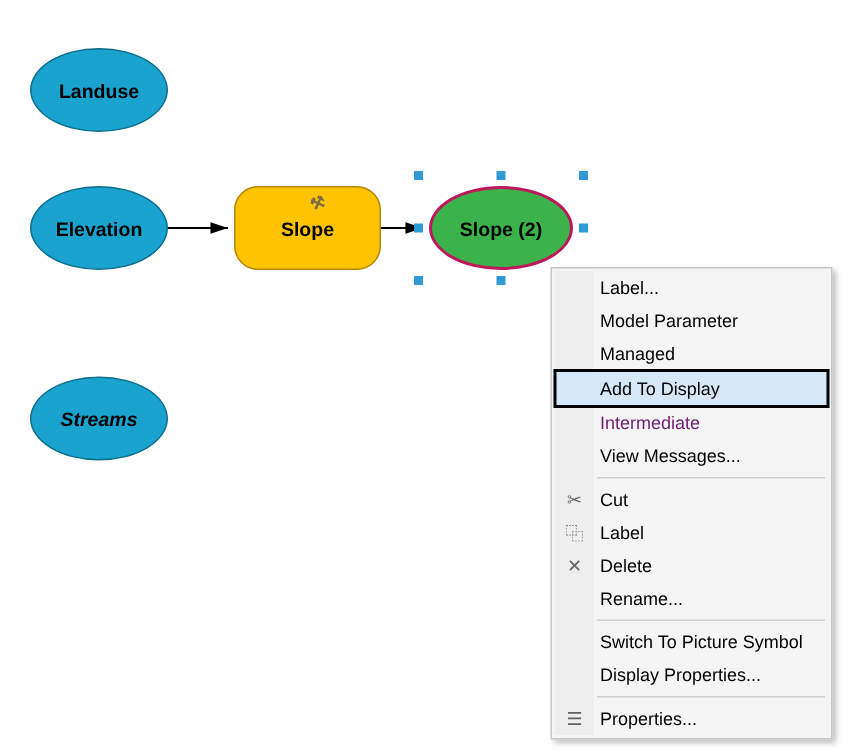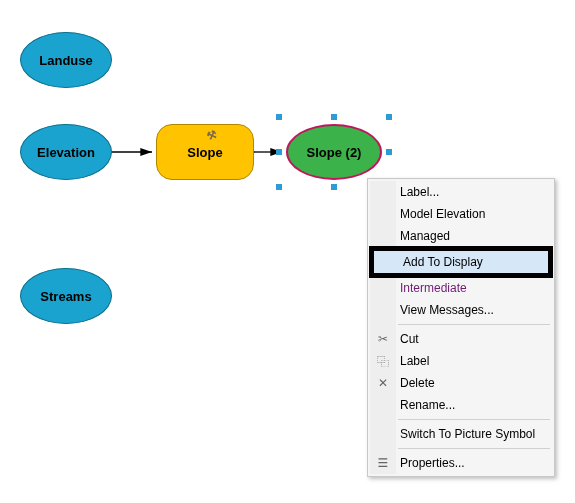--- a/index.html
+++ b/index.html
@@ -89,21 +89,21 @@
     white-space: nowrap;
     color: #000;
     cursor: default;
   }
   .menu-item.disabled {
     color: #701a75;
     text-align: right;
   }
   .menu-item.highlight {
     background: #d6e8f8;
-    border: 5px solid #000000;
+    border: 2px solid #000000;
     margin: -1px;
     padding-left: 29px;
     padding-right: 13px;
     height: 22px;
   }
   .menu-sep {
     position: relative;
     height: 1px;
     margin: 3px 2px 3px 28px;
     background: #d0d0d0;
@@ -142,21 +142,21 @@
   </svg>
 
   <div class="ellipse blue-ellipse" style="left:20px; top:32px; width:92px; height:56px;">
     <span>Landuse</span>
   </div>
 
   <div class="ellipse blue-ellipse" style="left:20px; top:124px; width:92px; height:56px;">
     <span>Elevation</span>
   </div>
 
-  <div class="ellipse blue-ellipse" style="left:20px; top:268px; width:92px; height:56px;">
+  <div class="ellipse blue-ellipse" style="left:20px; top:251px; width:92px; height:56px;font-style:italic;">
     <span>Streams</span>
   </div>
 
   <div class="roundrect" style="left:156px; top:124px; width:98px; height:56px;">
     <span class="hammer-icon" style="left:50px; top:4px;">⚒</span>
     <span>Slope</span>
   </div>
 
   <div class="ellipse green-ellipse" style="left:286px; top:124px; width:96px; height:56px;">
     <span>Slope (2)</span>
@@ -172,21 +172,21 @@
   <div class="sel-handle" style="left:386px; top:184px;"></div>
 
   <div class="context-menu" style="left:367px; top:178px; width:188px;">
     <div class="menu-inner">
       <div class="icon-col-bg"></div>
 
       <div class="menu-item">
         <span>Label...</span>
       </div>
       <div class="menu-item">
-        <span>Model Elevation</span>
+        <span>Model Parameter</span>
       </div>
       <div class="menu-item">
         <span>Managed</span>
       </div>
       <div class="menu-item highlight">
         <span>Add To Display</span>
       </div>
       <div class="menu-item disabled">
         <span>Intermediate</span>
       </div>
@@ -210,20 +210,23 @@
       </div>
       <div class="menu-item">
         <span>Rename...</span>
       </div>
 
       <div class="menu-sep"></div>
 
       <div class="menu-item">
         <span>Switch To Picture Symbol</span>
       </div>
+      <div class="menu-item">
+        <span>Display Properties...</span>
+      </div>
 
       <div class="menu-sep"></div>
 
       <div class="menu-item">
         <span class="menu-icon">☰</span>
         <span>Properties...</span>
       </div>
     </div>
   </div>
 

